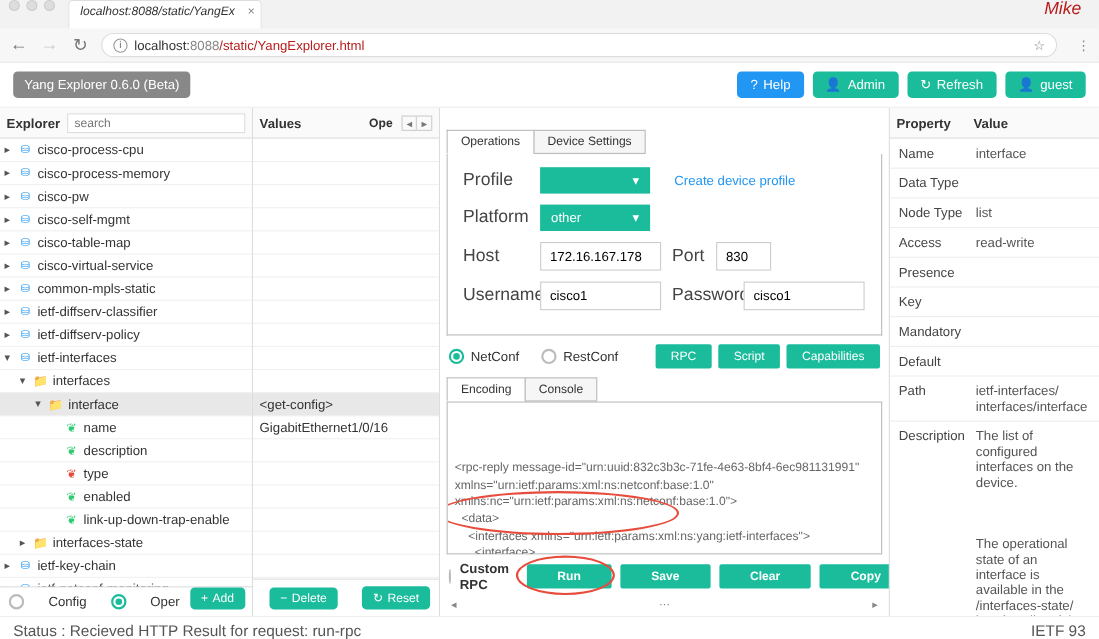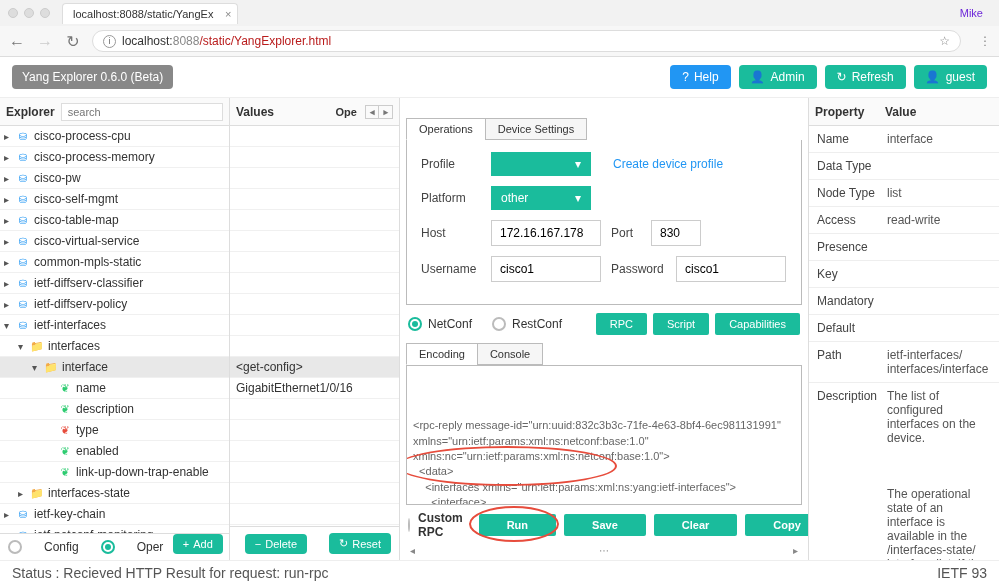--- a/index.html
+++ b/index.html
@@ -1,25 +1,25 @@
 <!DOCTYPE html>
 <html><head>
 <meta charset="utf-8">
 <style>
 * { box-sizing: border-box; margin: 0; padding: 0; font-family: Arial, Helvetica, sans-serif; }
 body { width: 999px; height: 581px; background: #fff; font-size: 12px; color: #333; overflow: hidden; }
 
 
 .browser-chrome { background: #f2f2f2; border-bottom: 1px solid #ddd; }
-.tab-bar { display: flex; align-items: center; height: 26px; padding-left: 8px; }
+.tab-bar { display: flex; height: 26px; padding-left: 8px; font-style: italic; }
 .traffic-lights { display: flex; gap: 6px; margin-right: 12px; }
 .dot { width: 10px; height: 10px; border-radius: 50%; background: #ddd; border: 1px solid #ccc; }
 .tab { background: #fff; border: 1px solid #ddd; border-bottom: none; border-radius: 4px 4px 0 0; padding: 4px 24px 4px 10px; font-size: 11px; position: relative; }
 .tab-close { position: absolute; right: 6px; top: 4px; font-size: 11px; color: #888; }
-.user-name { margin-left: auto; margin-right: 16px; font-size: 11px; color: #6d28d9; }
+.user-name { margin-left: auto; margin-right: 16px; font-size: 16px; color: #b91c1c; }
 .addr-bar { display: flex; align-items: center; height: 30px; padding: 0 8px; gap: 10px; background: #f7f7f7; }
 .nav-btn { color: #777; font-size: 16px; width: 18px; text-align: center; }
 .url-box { flex: 1; border: 1px solid #ddd; border-radius: 14px; padding: 3px 10px; font-size: 12px; color: #333; background: #fff; display: flex; align-items: center; }
 .info-icon { border: 1px solid #999; border-radius: 50%; width: 13px; height: 13px; display: inline-flex; align-items: center; justify-content: center; font-size: 9px; margin-right: 6px; color: #666; }
 .star { color: #888; margin-left: 6px; }
 .dots-v { color: #888; margin-left: 8px; }
 
 
 .app-header { background: #fff; padding: 8px 12px; display: flex; align-items: center; gap: 8px; border-bottom: 1px solid #eee; }
 .beta-badge { background: #888; color: #fff; padding: 5px 10px; border-radius: 4px; font-size: 12px; }
@@ -67,21 +67,21 @@
 .radio-off { border-color: #bbb; }
 .sm-btn { background: #1abc9c; color: #fff; padding: 4px 10px; border-radius: 4px; font-size: 11px; display: inline-flex; align-items: center; gap: 4px; }
 
 
 .center-body { flex: 1; padding: 0 6px; overflow: hidden; display: flex; flex-direction: column; }
 .tabs { display: flex; margin-top: 20px; }
 .tab2 { border: 1px solid #bbb; padding: 4px 12px; font-size: 11px; background: #f6f6f6; margin-right: -1px; }
 .tab2.active { background: #fff; border-bottom-color: #fff; }
 .form-area { border: 1px solid #bbb; border-top: none; padding: 12px 14px; }
 .f-row { display: flex; align-items: center; margin-bottom: 10px; gap: 10px; }
-.f-label { width: 60px; font-size: 12px; color: #444; }
+.f-label { width: 60px; font-size: 16px; color: #444; }
 .select-teal { background: #1abc9c; color: #fff; padding: 5px 10px; width: 100px; display: flex; justify-content: space-between; align-items: center; font-size: 12px; }
 .inp { border: 1px solid #ccc; padding: 5px 8px; font-size: 12px; width: 110px; }
 .inp-sm { width: 50px; }
 .link-blue { color: #2196f3; font-size: 12px; margin-left: 12px; }
 
 .proto-row { display: flex; align-items: center; padding: 8px 2px; gap: 6px; }
 .proto-row .sp { flex: 1; }
 .pill { background: #1abc9c; color: #fff; padding: 5px 14px; font-size: 11px; border-radius: 2px; }
 
 .tabs2 { display: flex; }

